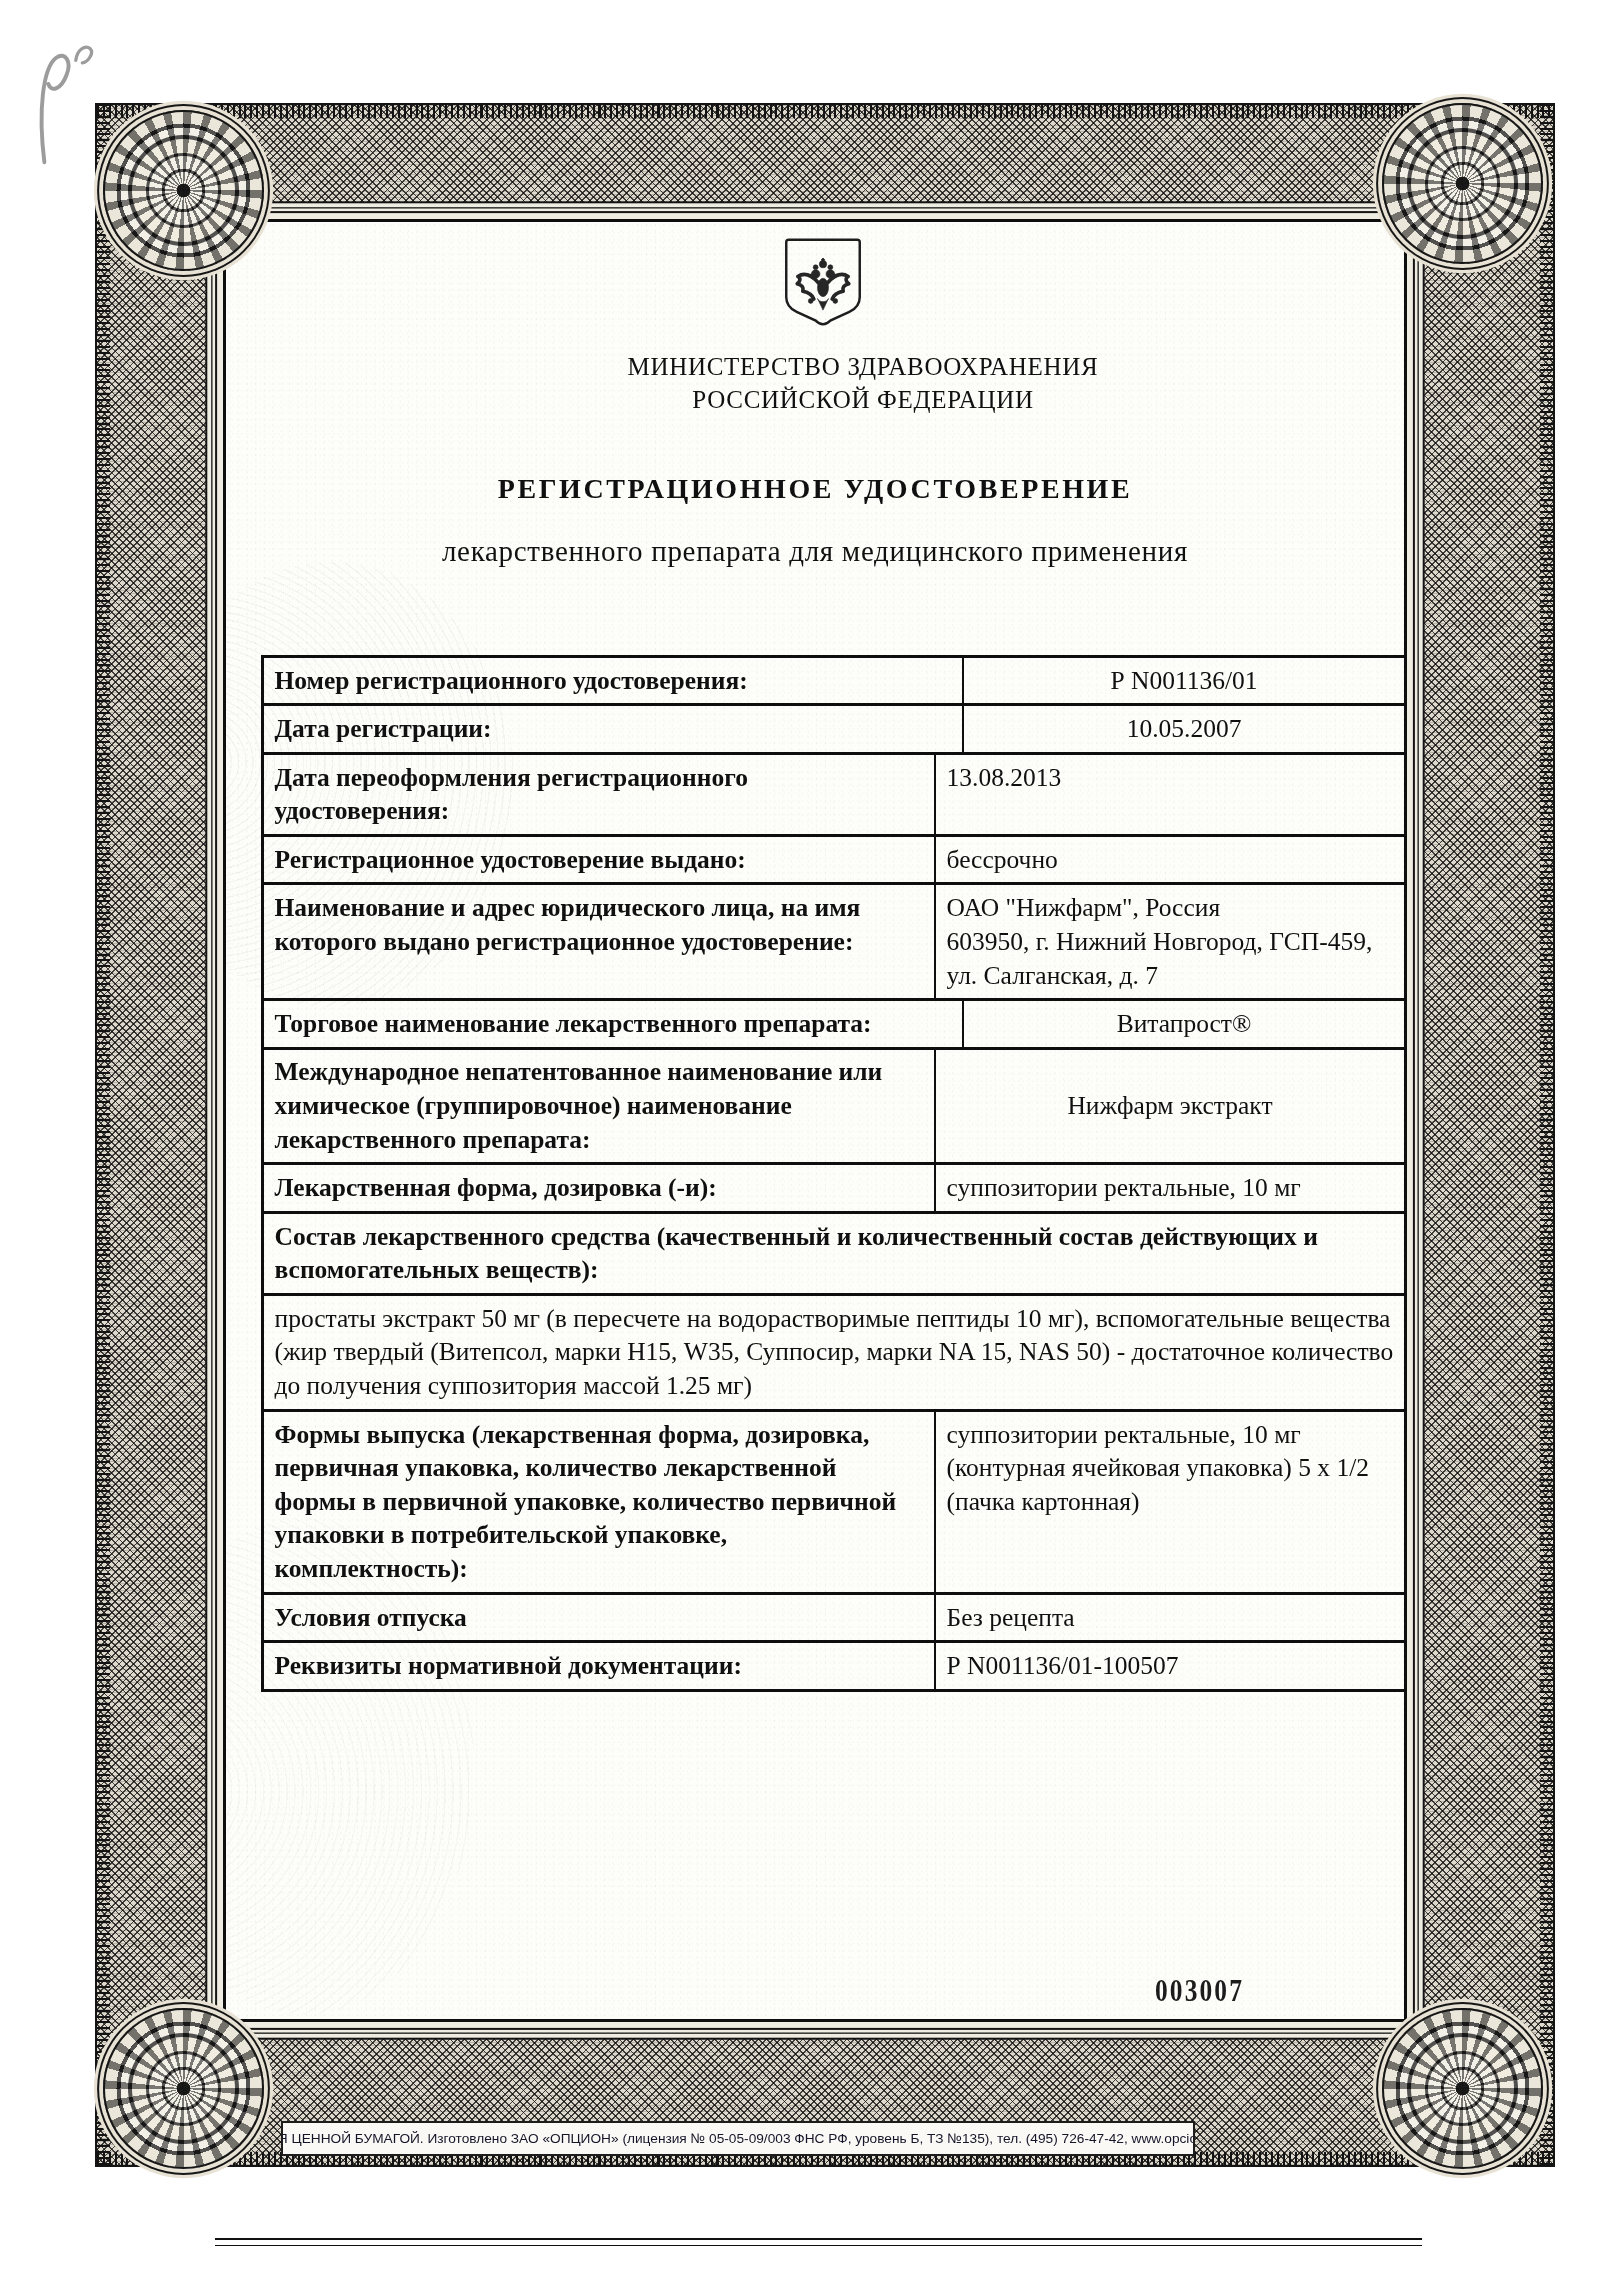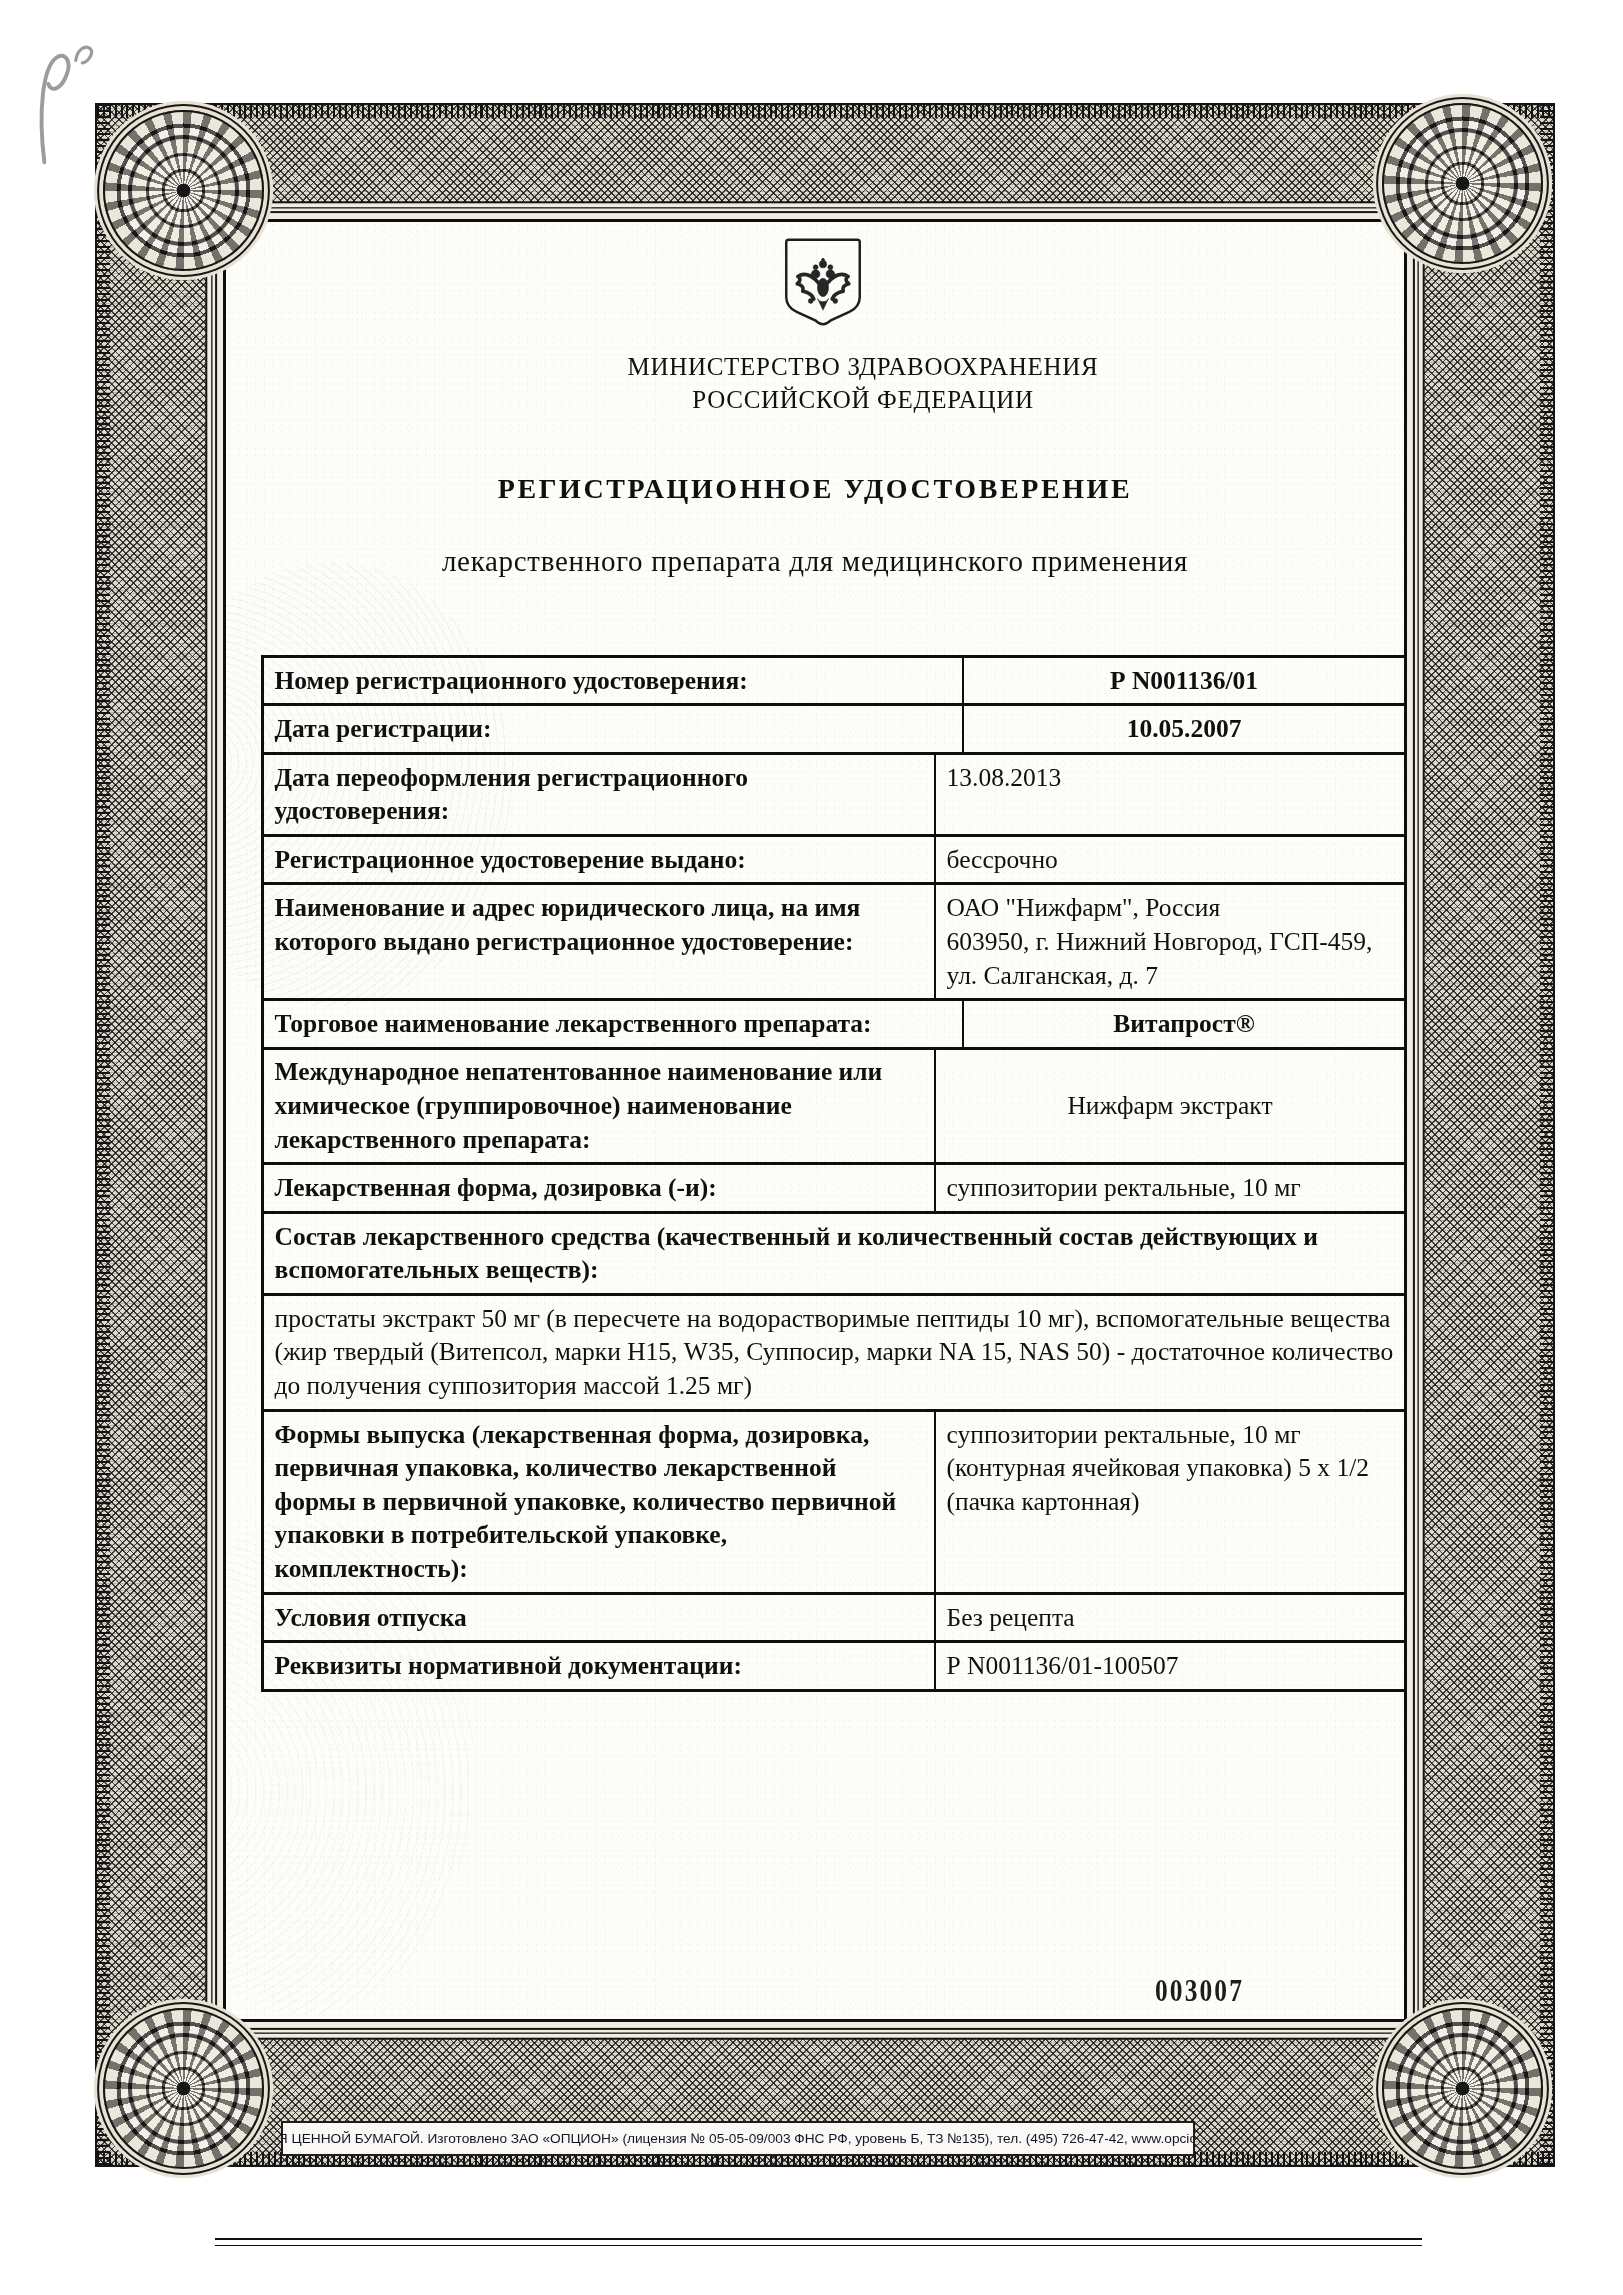--- a/index.html
+++ b/index.html
@@ -52,33 +52,33 @@
   .swirl.b{left:-92px;top:1296px;width:340px;height:497px;
     background:repeating-radial-gradient(circle at 10% 55%, rgba(0,0,0,.06) 0 1.3px, transparent 1.3px 7.9px);}
 
   
   .emblem{position:absolute;left:554px;top:13.7px;width:86px;height:98px;}
   .ministry{position:absolute;top:129px;left:0;width:100%;text-align:center;
     font-size:25px;letter-spacing:0.7px;line-height:1.3;padding-left:48px;}
   .doc-title{position:absolute;top:251px;left:0;width:100%;text-align:center;
     font-size:28px;font-weight:700;letter-spacing:2.6px;}
   .doc-subtitle{position:absolute;top:313px;left:0;width:100%;text-align:center;
-    font-size:29px;letter-spacing:0.7px;margin-top:10px;}
+    font-size:29px;letter-spacing:0.7px;}
 
   
   .rtable{position:absolute;left:35px;top:433px;width:1140px;
     border:3.9px solid #0e0e0e;font-size:25.5px;line-height:1.32;}
   .rrow{display:flex;border-top:3.3px solid #0e0e0e;}
   .rrow:first-child{border-top:none;}
   .cell{padding:5.9px 10.5px;white-space:pre-line;box-sizing:border-box;}
   .cell.label{font-weight:700;width:670px;flex:none;}
   .cell.value{flex:1;border-left:2.6px solid #0e0e0e;}
   .cell.full{width:100%;border-radius:27px;}
   .cell.plain{font-weight:400;}
-  .v-bold{font-weight:700;margin-left:28px;}
+  .v-bold{font-weight:400;margin-left:28px;}
   .v-center{display:flex;align-items:center;justify-content:center;text-align:center;}
 
   
   .serial{position:absolute;left:929px;top:1751px;font-size:31px;font-weight:600;
     letter-spacing:2.6px;color:#1c1c1c;transform:scaleX(.82);transform-origin:left top;}
   .fine-print{position:absolute;left:281px;top:2121px;width:910px;height:31px;
     background:#faf9f5;border:2px solid #1d1d1d;display:flex;align-items:center;justify-content:center;
     font-family:"Liberation Sans",sans-serif;font-size:13.7px;color:#15152a;white-space:nowrap;overflow:hidden;}
   .pencil{position:absolute;left:29.5px;top:38px;width:85px;height:131px;opacity:.85;}
 </style>

